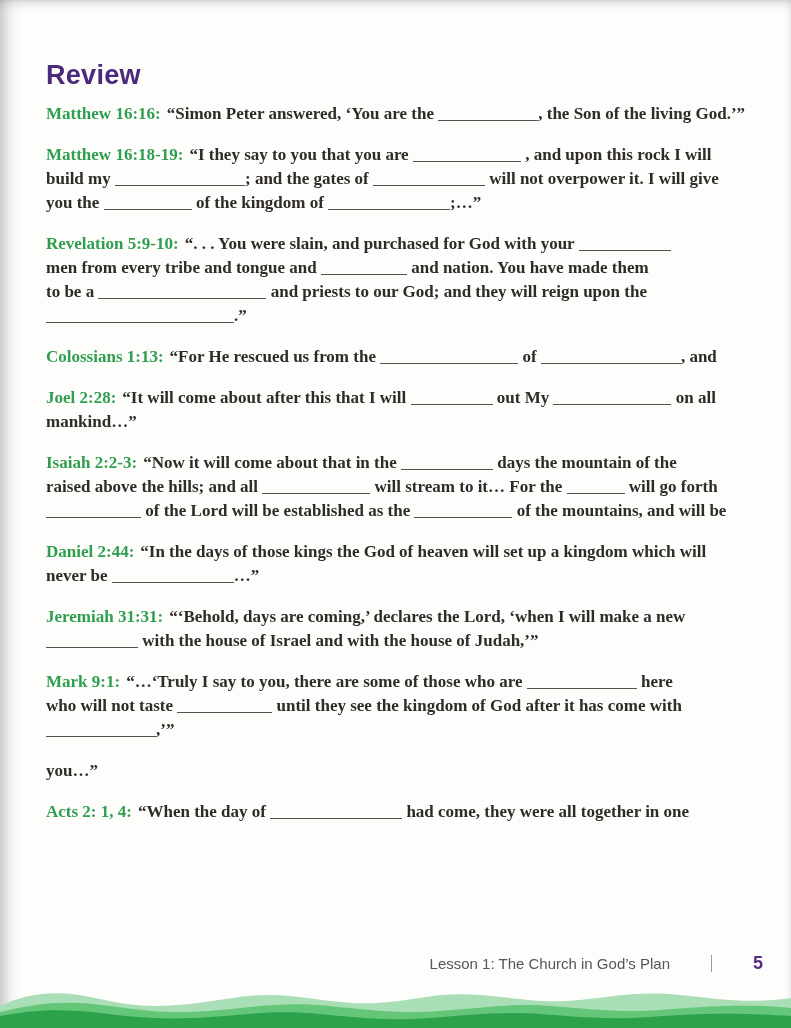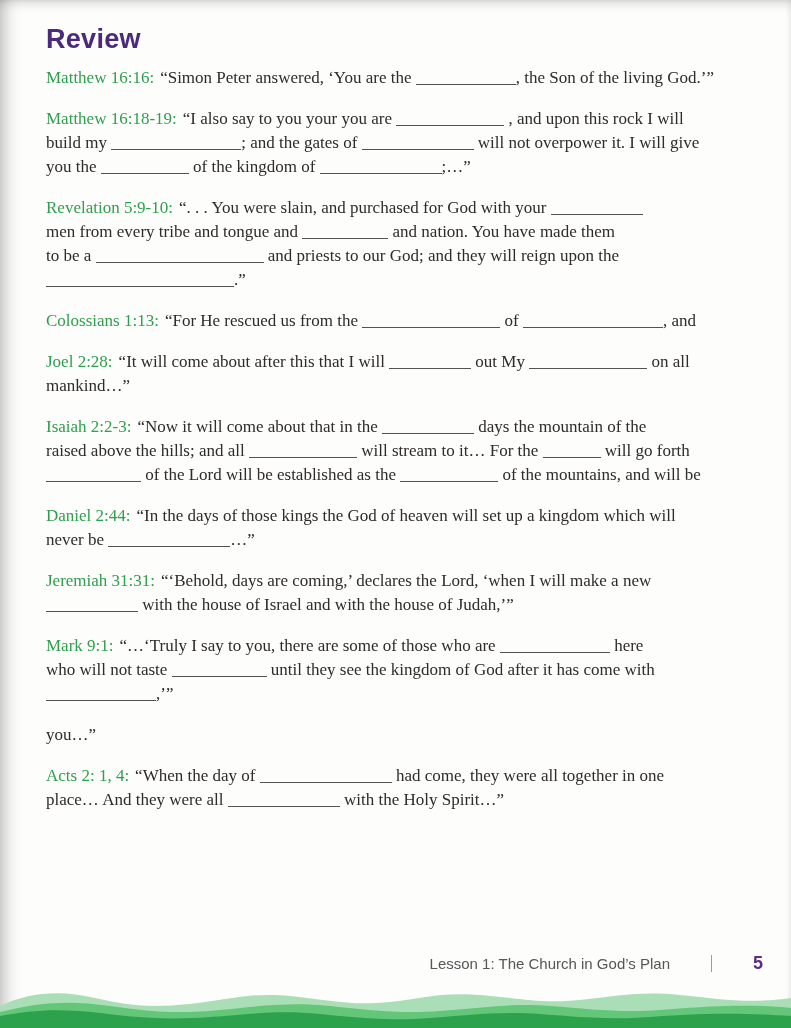--- a/index.html
+++ b/index.html
@@ -8,38 +8,38 @@
     width:791px;height:1028px;
     margin:0 auto;
     background:#fdfdfb;
     overflow:hidden;
     font-family:"Liberation Serif", serif;
     color:#2e2b28;
     box-shadow:inset 14px 0 16px -10px rgba(60,60,60,.35),
                inset 0 10px 12px -8px rgba(60,60,60,.22),
                inset -3px 0 6px -3px rgba(60,60,60,.15);
   }
-  .content{padding:24px 32px 0 46px;}
+  .content{padding:24px 32px 0 46px;margin-top:36px;}
   .review-title{
     font-family:"Liberation Sans", sans-serif;
     font-weight:bold;
     font-size:27px;
     letter-spacing:.3px;
     color:var(--heading,#4b2a7e);
     margin:0 0 11px 0;
   }
   .intro{
     font-weight:bold;
     font-size:17px;
     line-height:23px;
     max-width:700px;
     margin:0 0 19px 0;
   }
   .verses{font-size:17px;line-height:24px;}
-  .verse{margin:0 0 17px 0;}
+  .verse{margin:0 0 17px 0;font-weight:bold;}
   .vline{white-space:nowrap;}
   .ref{color:var(--refgreen,#2f9e4e);margin-right:6px;}
   .blank{
     display:inline-block;
     height:12px;
     border-bottom:1.5px solid #55524e;
     transform:translateY(2px);
   }
   .footer{
     position:absolute;
@@ -63,21 +63,21 @@
 <body>
 
 <div class="page" style="--heading: #4b2a7e; --refgreen: #2f9e4e; --pagenum: #5b2d86;">
   <div class="content">
     <h1 class="review-title">Review</h1>
     <div class="verses">
         <div class="verse">
           <div class="vline"><span class="ref">Matthew 16:16:</span><span>“Simon Peter answered, ‘You are the </span><span class="blank" style="width: 100px;"></span><span>, the Son of the living God.’”</span></div>
         </div>
         <div class="verse">
-          <div class="vline"><span class="ref">Matthew 16:18-19:</span><span>“I also say to you your you are </span><span class="blank" style="width: 108px;"></span><span> , and upon this rock I will</span></div>
+          <div class="vline"><span class="ref">Matthew 16:18-19:</span><span>“I they say to you that you are </span><span class="blank" style="width: 108px;"></span><span> , and upon this rock I will</span></div>
           <div class="vline"><span>build my </span><span class="blank" style="width: 130px;"></span><span>; and the gates of </span><span class="blank" style="width: 112px;"></span><span> will not overpower it. I will give</span></div>
           <div class="vline"><span>you the </span><span class="blank" style="width: 88px;"></span><span> of the kingdom of </span><span class="blank" style="width: 122px;"></span><span>;…”</span></div>
         </div>
         <div class="verse">
           <div class="vline"><span class="ref">Revelation 5:9-10:</span><span>“. . . You were slain, and purchased for God with your </span><span class="blank" style="width: 92px;"></span></div>
           <div class="vline"><span>men from every tribe and tongue and </span><span class="blank" style="width: 86px;"></span><span> and nation. You have made them</span></div>
           <div class="vline"><span>to be a </span><span class="blank" style="width: 168px;"></span><span> and priests to our God; and they will reign upon the</span></div>
           <div class="vline"><span class="blank" style="width: 188px;"></span><span>.”</span></div>
         </div>
         <div class="verse">
@@ -103,21 +103,20 @@
         <div class="verse">
           <div class="vline"><span class="ref">Mark 9:1:</span><span>“…‘Truly I say to you, there are some of those who are </span><span class="blank" style="width: 110px;"></span><span> here</span></div>
           <div class="vline"><span>who will not taste </span><span class="blank" style="width: 95px;"></span><span> until they see the kingdom of God after it has come with</span></div>
           <div class="vline"><span class="blank" style="width: 110px;"></span><span>,’”</span></div>
         </div>
         <div class="verse">
           <div class="vline"><span>you…”</span></div>
         </div>
         <div class="verse">
           <div class="vline"><span class="ref">Acts 2: 1, 4:</span><span>“When the day of </span><span class="blank" style="width: 132px;"></span><span> had come, they were all together in one</span></div>
-          <div class="vline"><span>place… And they were all </span><span class="blank" style="width: 112px;"></span><span> with the Holy Spirit…”</span></div>
         </div>
       </div>
   </div>
 
   <div class="footer">
     <span>Lesson 1: The Church in God’s Plan</span>
     <span class="divider"></span>
     <span class="page-num">5</span>
   </div>
 

